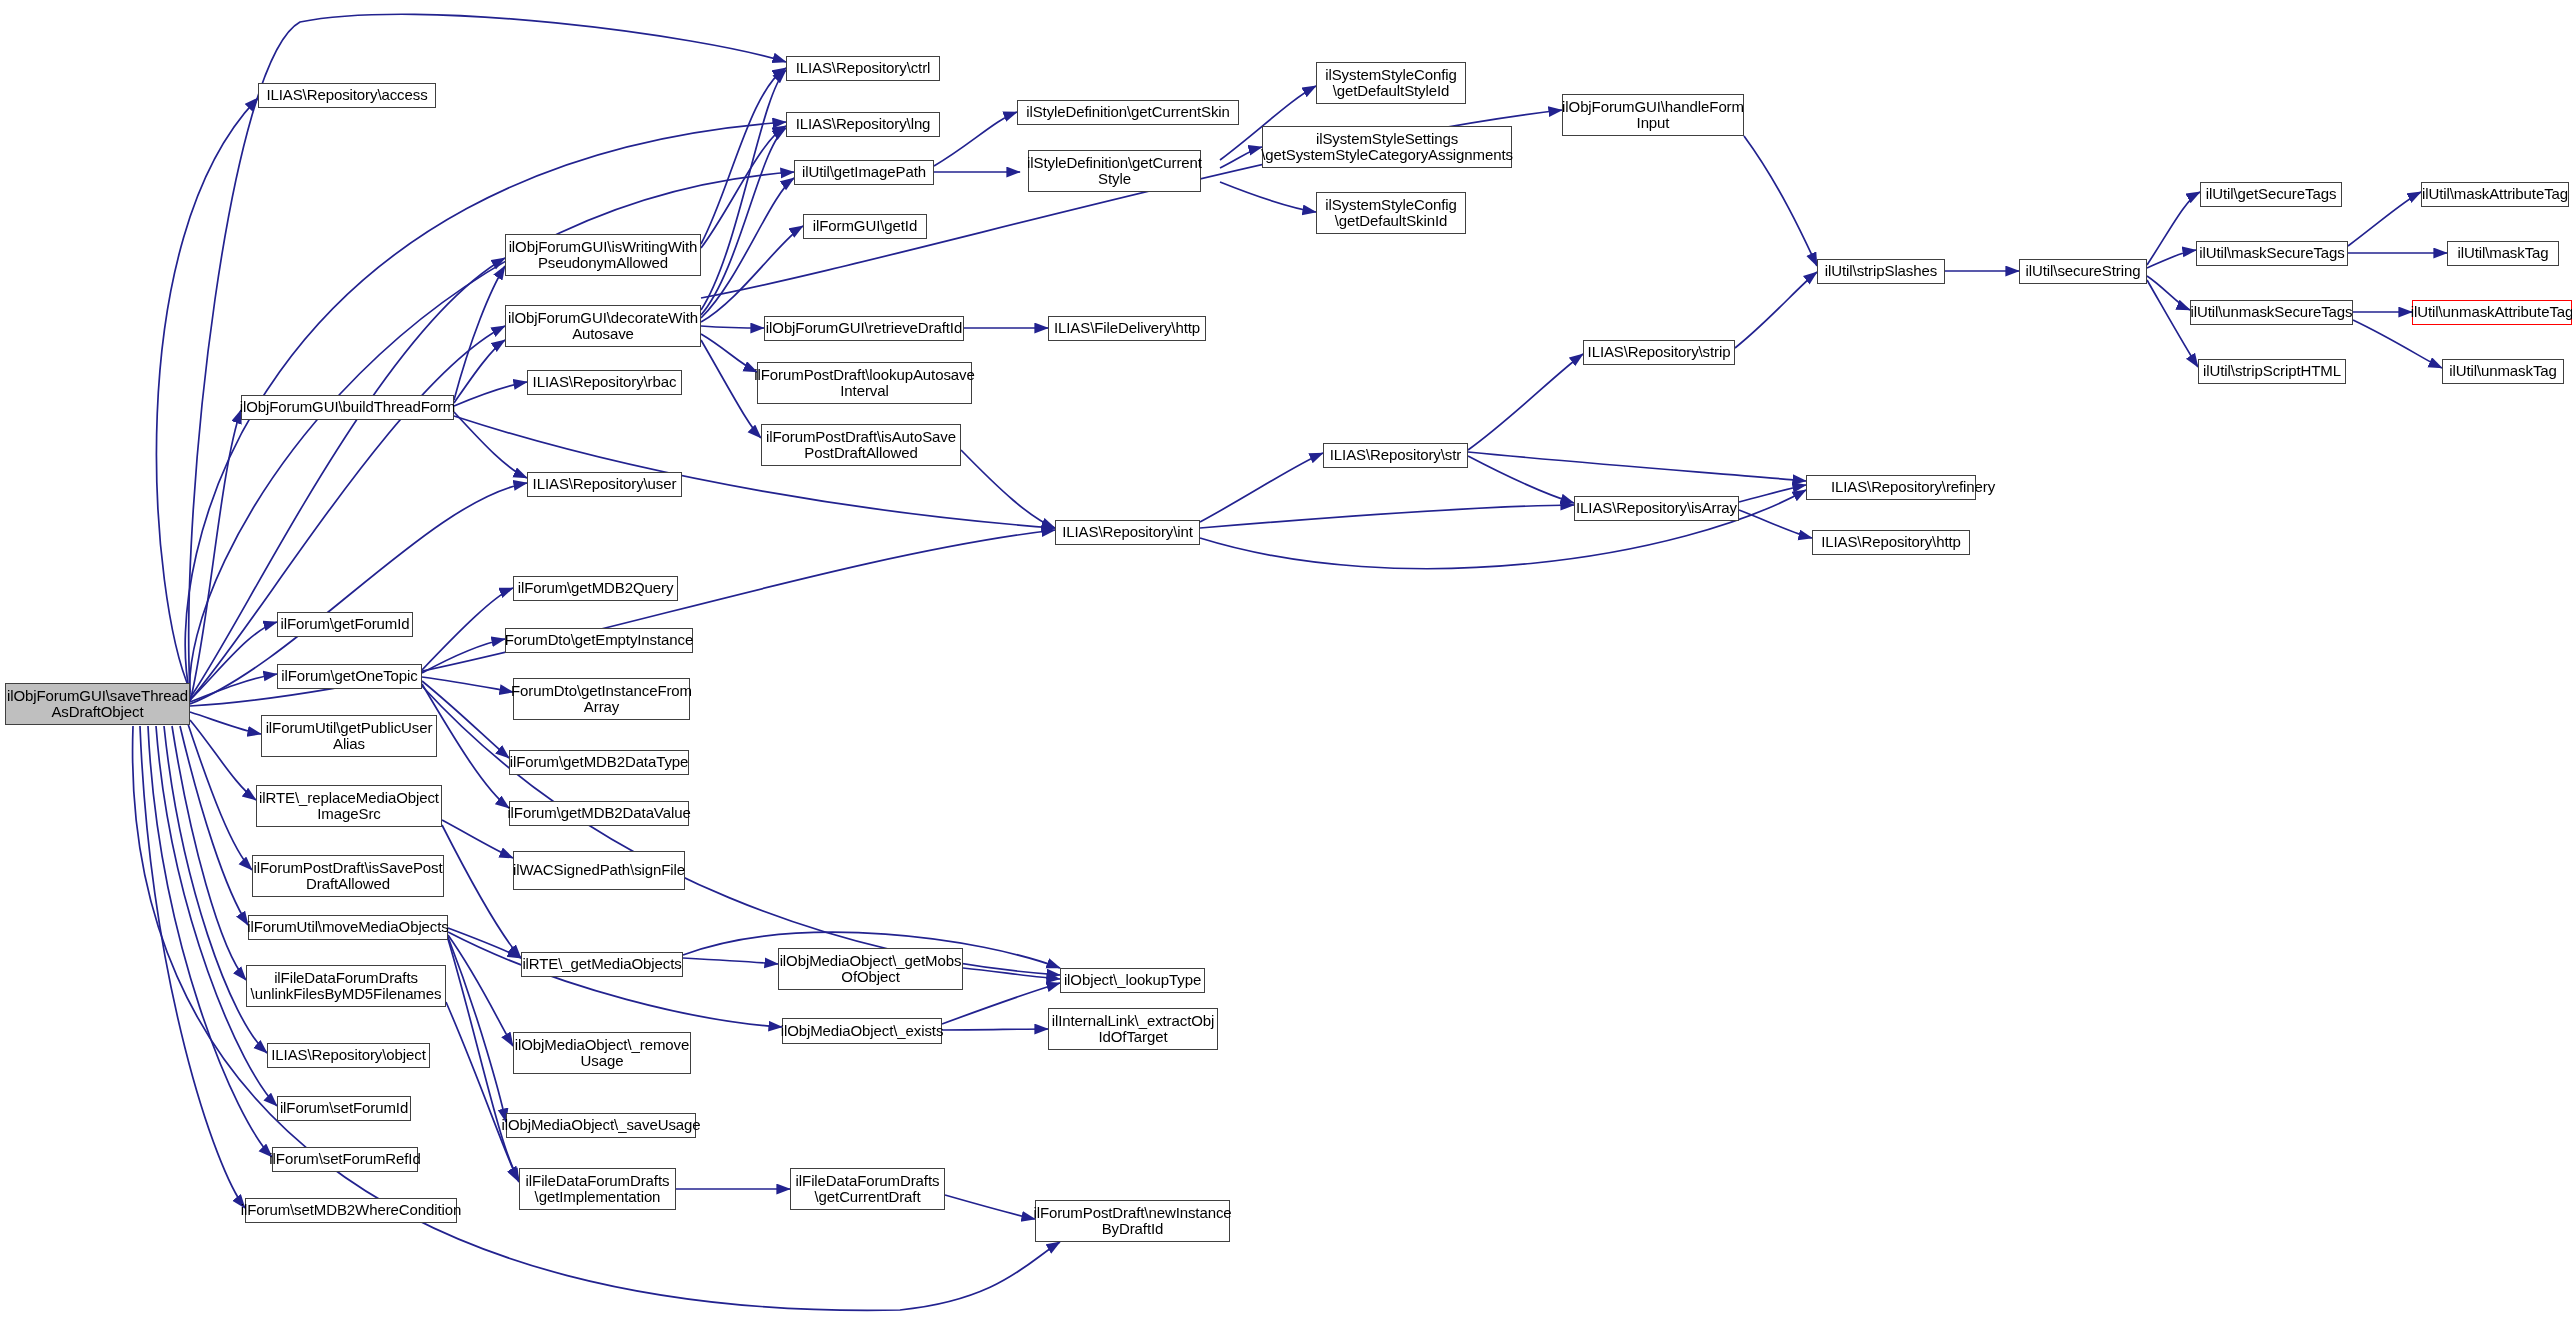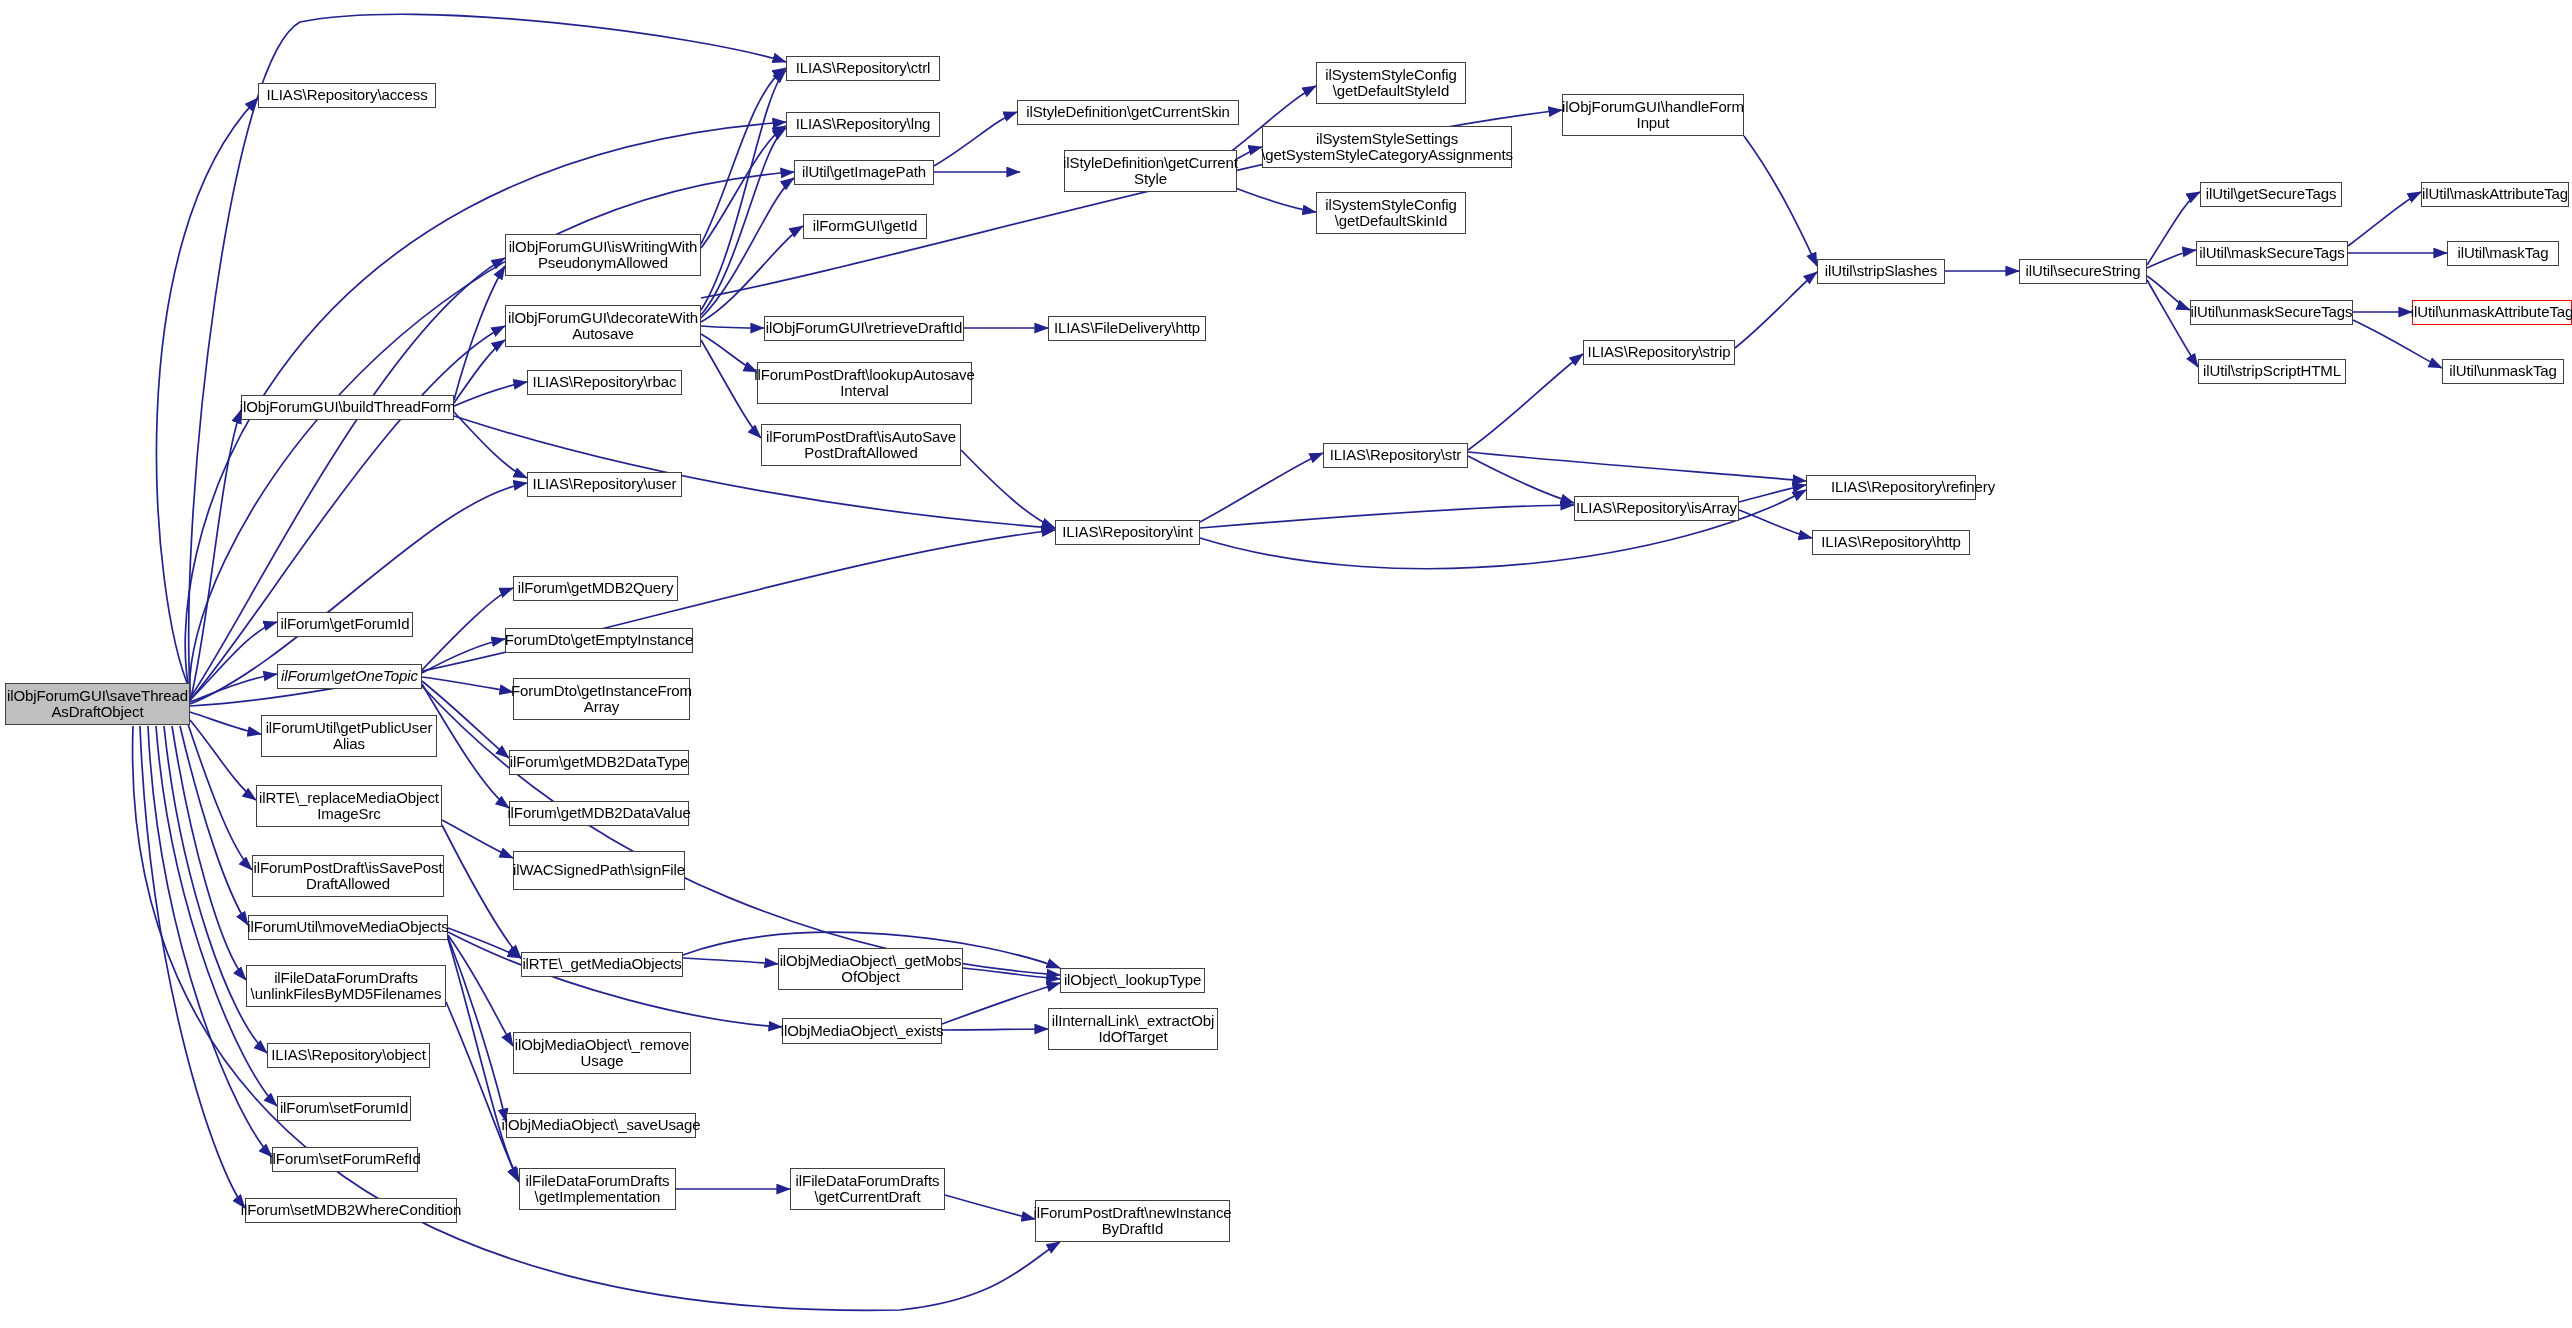--- a/index.html
+++ b/index.html
@@ -112,21 +112,21 @@
   </svg>
   <div id="nodes">
       <div class="node root" style="left: 5px; top: 683px; width: 185px; height: 42px;"><span>ilObjForumGUI\saveThread
 AsDraftObject</span></div>
       <div class="node" style="left: 258px; top: 83px; width: 178px; height: 25px;"><span>ILIAS\Repository\access</span></div>
       <div class="node" style="left: 786px; top: 56px; width: 154px; height: 25px;"><span>ILIAS\Repository\ctrl</span></div>
       <div class="node" style="left: 786px; top: 112px; width: 154px; height: 25px;"><span>ILIAS\Repository\lng</span></div>
       <div class="node" style="left: 794px; top: 160px; width: 140px; height: 25px;"><span>ilUtil\getImagePath</span></div>
       <div class="node" style="left: 803px; top: 214px; width: 124px; height: 25px;"><span>ilFormGUI\getId</span></div>
       <div class="node" style="left: 1017px; top: 100px; width: 222px; height: 25px;"><span>ilStyleDefinition\getCurrentSkin</span></div>
-      <div class="node" style="left: 1064px; top: 150px; width: 173px; height: 42px;"><span>ilStyleDefinition\getCurrent
+      <div class="node" style="left: 1028px; top: 150px; width: 173px; height: 42px;"><span>ilStyleDefinition\getCurrent
 Style</span></div>
       <div class="node" style="left: 1316px; top: 62px; width: 150px; height: 42px;"><span>ilSystemStyleConfig
 \getDefaultStyleId</span></div>
       <div class="node" style="left: 1262px; top: 126px; width: 250px; height: 42px;"><span>ilSystemStyleSettings
 \getSystemStyleCategoryAssignments</span></div>
       <div class="node" style="left: 1316px; top: 192px; width: 150px; height: 42px;"><span>ilSystemStyleConfig
 \getDefaultSkinId</span></div>
       <div class="node" style="left: 505px; top: 234px; width: 196px; height: 42px;"><span>ilObjForumGUI\isWritingWith
 PseudonymAllowed</span></div>
       <div class="node" style="left: 505px; top: 305px; width: 196px; height: 42px;"><span>ilObjForumGUI\decorateWith
@@ -152,21 +152,21 @@
       <div class="node" style="left: 2447px; top: 241px; width: 112px; height: 25px;"><span>ilUtil\maskTag</span></div>
       <div class="node highlight" style="left: 2412px; top: 300px; width: 160px; height: 25px;"><span>ilUtil\unmaskAttributeTag</span></div>
       <div class="node" style="left: 2442px; top: 359px; width: 122px; height: 25px;"><span>ilUtil\unmaskTag</span></div>
       <div class="node" style="left: 1583px; top: 340px; width: 152px; height: 25px;"><span>ILIAS\Repository\strip</span></div>
       <div class="node" style="left: 1323px; top: 443px; width: 145px; height: 25px;"><span>ILIAS\Repository\str</span></div>
       <div class="node" style="left: 1055px; top: 520px; width: 145px; height: 25px;"><span>ILIAS\Repository\int</span></div>
       <div class="node" style="left: 1574px; top: 496px; width: 165px; height: 25px;"><span>ILIAS\Repository\isArray</span></div>
       <div class="node" style="left: 1806px; top: 475px; width: 170px; height: 25px; padding-left: 48px;"><span>ILIAS\Repository\refinery</span></div>
       <div class="node" style="left: 1812px; top: 530px; width: 158px; height: 25px;"><span>ILIAS\Repository\http</span></div>
       <div class="node" style="left: 277px; top: 612px; width: 136px; height: 25px;"><span>ilForum\getForumId</span></div>
-      <div class="node" style="left: 277px; top: 664px; width: 145px; height: 25px; font-style: italic;"><span>ilForum\getOneTopic</span></div>
+      <div class="node" style="left: 277px; top: 664px; width: 145px; height: 25px;"><span>ilForum\getOneTopic</span></div>
       <div class="node" style="left: 261px; top: 715px; width: 176px; height: 42px;"><span>ilForumUtil\getPublicUser
 Alias</span></div>
       <div class="node" style="left: 256px; top: 785px; width: 186px; height: 42px;"><span>ilRTE\_replaceMediaObject
 ImageSrc</span></div>
       <div class="node" style="left: 252px; top: 855px; width: 192px; height: 42px;"><span>ilForumPostDraft\isSavePost
 DraftAllowed</span></div>
       <div class="node" style="left: 513px; top: 576px; width: 165px; height: 25px;"><span>ilForum\getMDB2Query</span></div>
       <div class="node" style="left: 505px; top: 628px; width: 188px; height: 25px;"><span>ForumDto\getEmptyInstance</span></div>
       <div class="node" style="left: 513px; top: 678px; width: 177px; height: 42px;"><span>ForumDto\getInstanceFrom
 Array</span></div>

